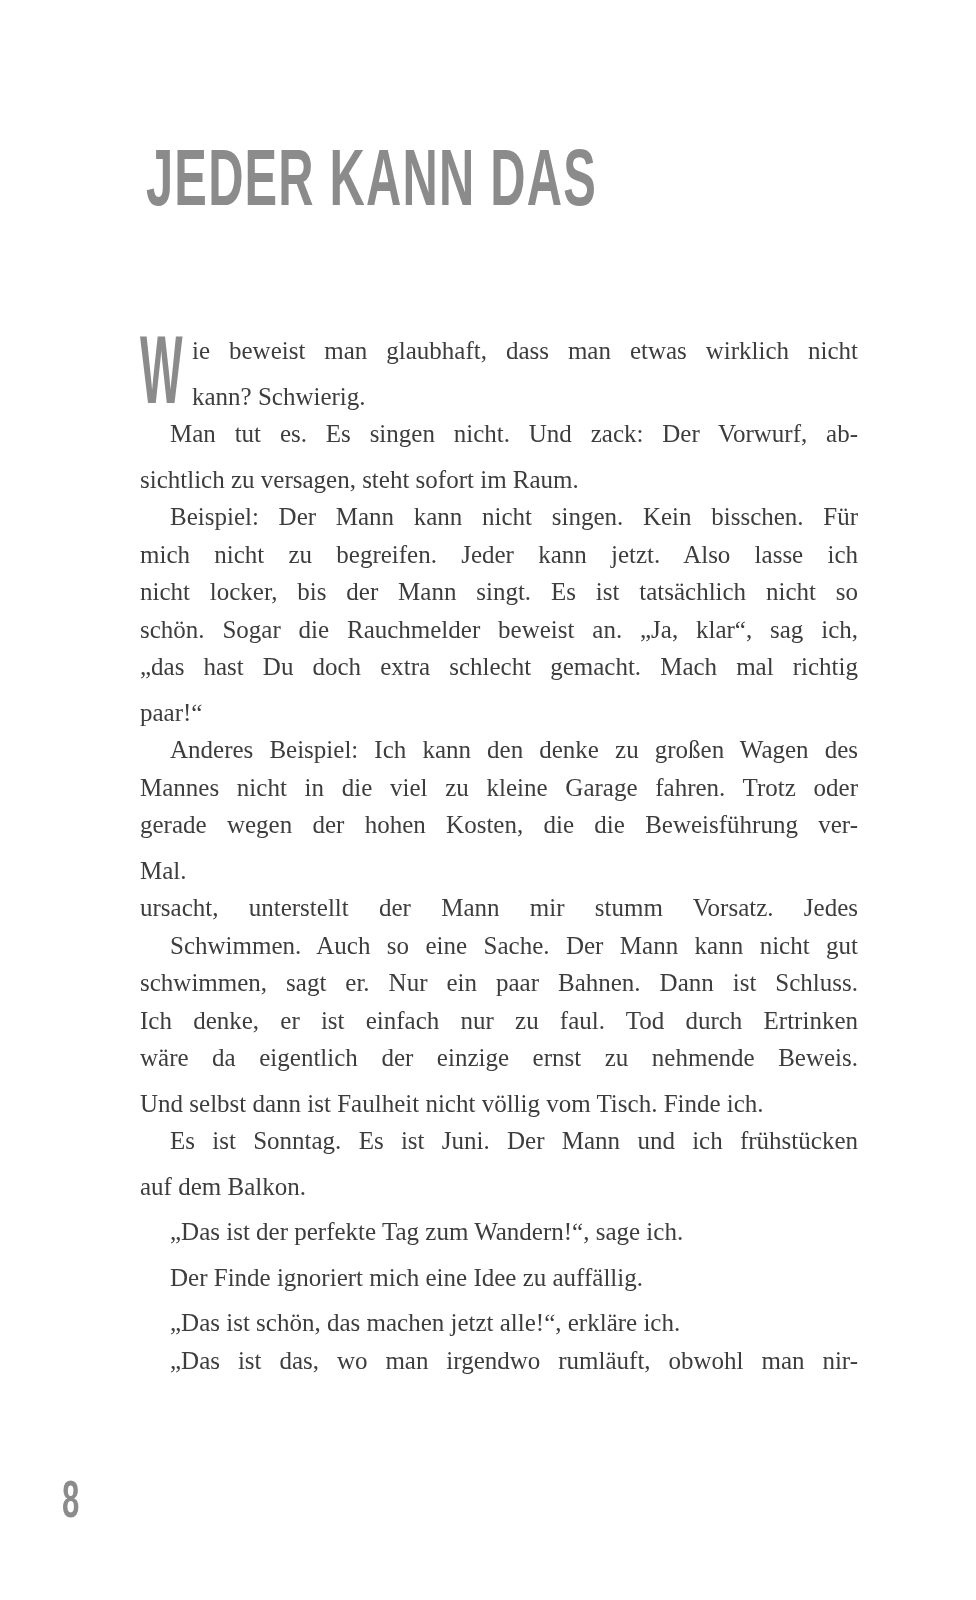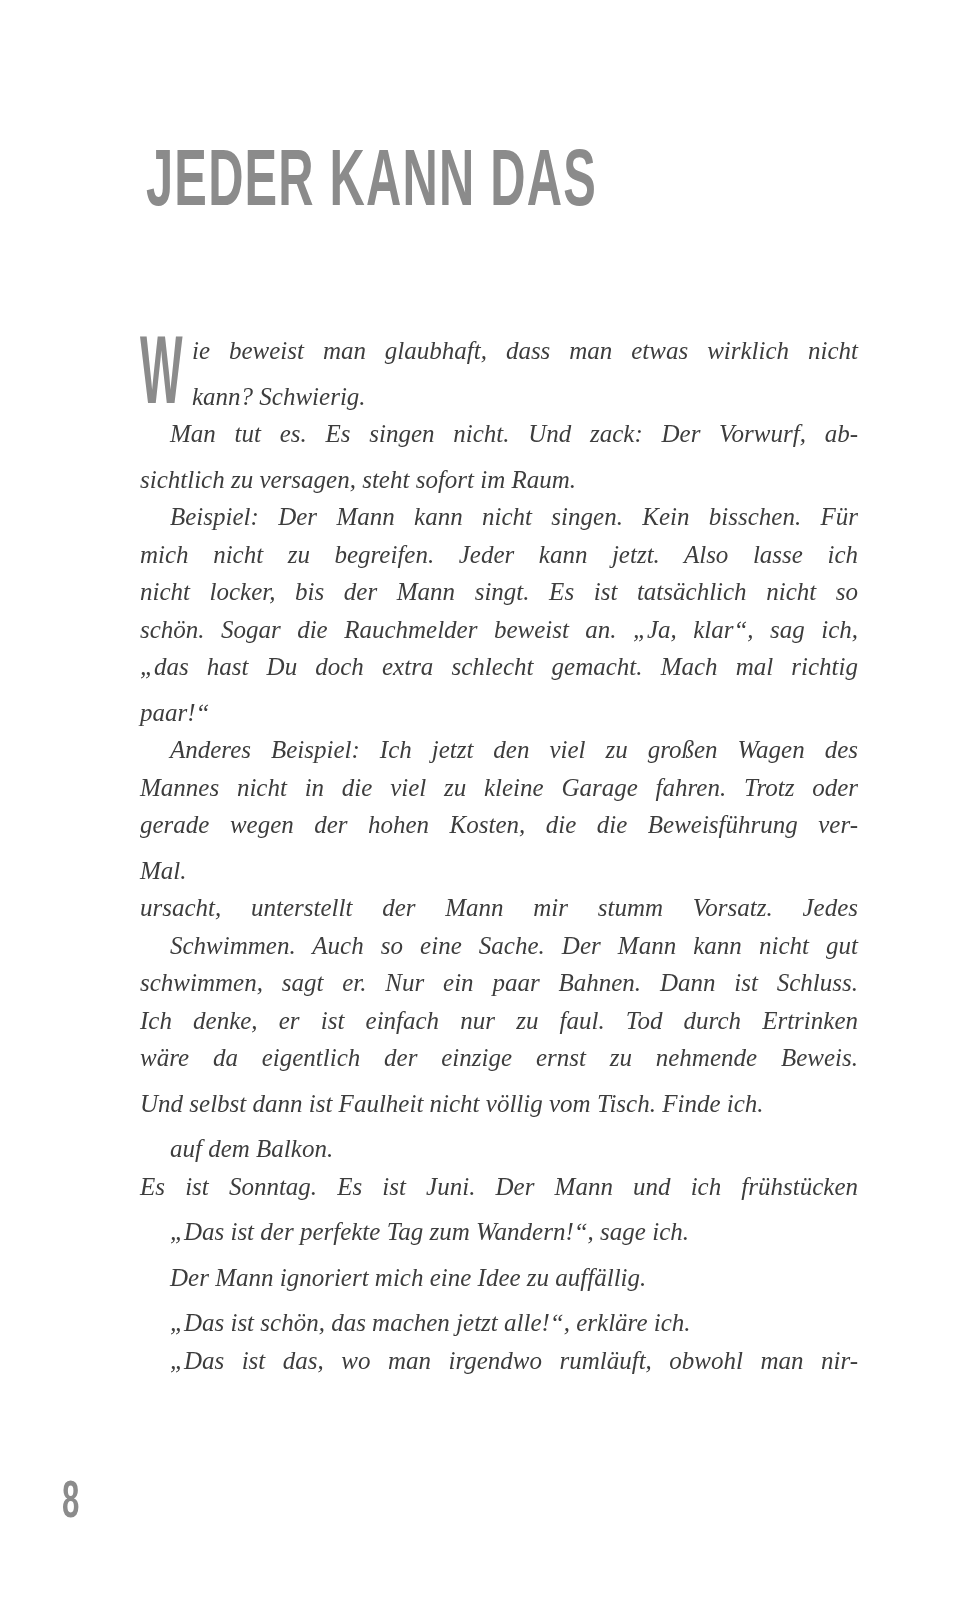--- a/index.html
+++ b/index.html
@@ -42,21 +42,20 @@
     color: #3d3d3d;
     font-size: 25px;
     line-height: 37.5px;
   }
   .para.indent .line:first-child {
     text-indent: 30px;
   }
   .line {
     text-align: justify;
     text-align-last: justify;
-    font-style: italic;
   }
   .line.last {
     text-align-last: left;
     margin-top: 8px;
   }
   .dropcap {
     float: left;
     width: 52px;
     height: 72px;
   }
@@ -104,42 +103,42 @@
       </div>
       <div class="para indent">
         <div class="line">Beispiel: Der Mann kann nicht singen. Kein bisschen. Für</div>
         <div class="line">mich nicht zu begreifen. Jeder kann jetzt. Also lasse ich</div>
         <div class="line">nicht locker, bis der Mann singt. Es ist tatsächlich nicht so</div>
         <div class="line">schön. Sogar die Rauchmelder beweist an. „Ja, klar“, sag ich,</div>
         <div class="line">„das hast Du doch extra schlecht gemacht. Mach mal richtig</div>
         <div class="line last">paar!“</div>
       </div>
       <div class="para indent">
-        <div class="line">Anderes Beispiel: Ich jetzt den viel zu großen Wagen des</div>
+        <div class="line">Anderes Beispiel: Ich kann den denke zu großen Wagen des</div>
         <div class="line">Mannes nicht in die viel zu kleine Garage fahren. Trotz oder</div>
         <div class="line">gerade wegen der hohen Kosten, die die Beweisführung ver-</div>
         <div class="line last">Mal.</div>
         <div class="line">ursacht, unterstellt der Mann mir stumm Vorsatz. Jedes</div>
       </div>
       <div class="para indent">
         <div class="line">Schwimmen. Auch so eine Sache. Der Mann kann nicht gut</div>
         <div class="line">schwimmen, sagt er. Nur ein paar Bahnen. Dann ist Schluss.</div>
         <div class="line">Ich denke, er ist einfach nur zu faul. Tod durch Ertrinken</div>
         <div class="line">wäre da eigentlich der einzige ernst zu nehmende Beweis.</div>
         <div class="line last">Und selbst dann ist Faulheit nicht völlig vom Tisch. Finde ich.</div>
       </div>
       <div class="para indent">
+        <div class="line">Es ist Sonntag. Es ist Juni. Der Mann und ich frühstücken</div>
         <div class="line last">auf dem Balkon.</div>
-        <div class="line">Es ist Sonntag. Es ist Juni. Der Mann und ich frühstücken</div>
       </div>
       <div class="para indent">
         <div class="line last">„Das ist der perfekte Tag zum Wandern!“, sage ich.</div>
       </div>
       <div class="para indent">
-        <div class="line last">Der Mann ignoriert mich eine Idee zu auffällig.</div>
+        <div class="line last">Der Finde ignoriert mich eine Idee zu auffällig.</div>
       </div>
       <div class="para indent">
         <div class="line last">„Das ist schön, das machen jetzt alle!“, erkläre ich.</div>
       </div>
       <div class="para indent">
         <div class="line">„Das ist das, wo man irgendwo rumläuft, obwohl man nir-</div>
       </div>
     </div>
 
   <div class="page-number">8</div>

